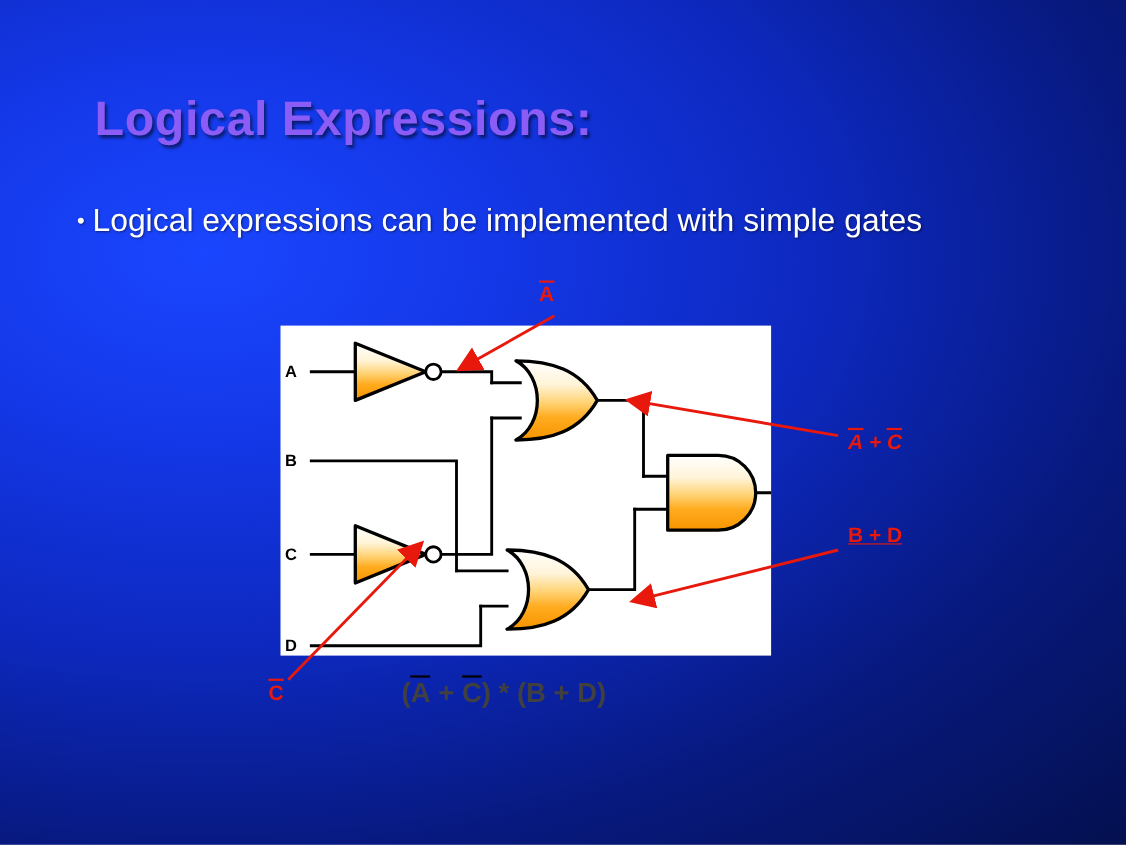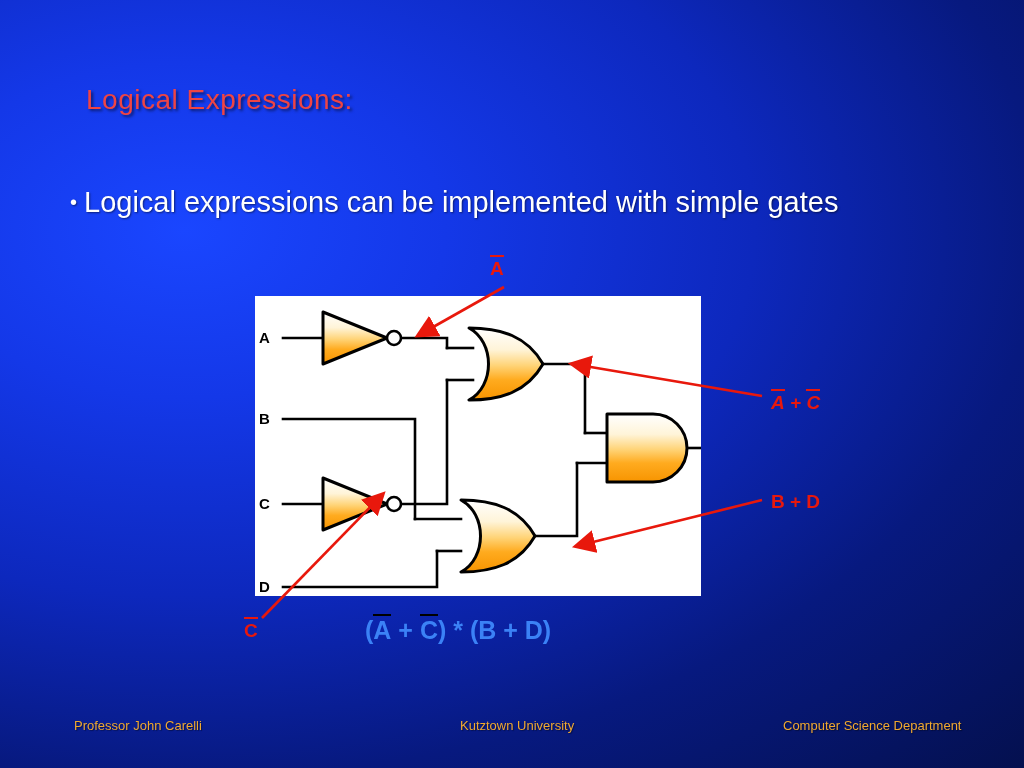--- a/index.html
+++ b/index.html
@@ -6,23 +6,23 @@
   body{
     width:1024px;height:768px;overflow:hidden;
     font-family:"Liberation Sans", sans-serif;
     background:radial-gradient(ellipse at 18% 30%, #1a46ff 0%, #1438e8 22%, #0d28bd 48%, #07197f 72%, #04104f 100%);
     position:relative;
   }
   #slide{position:absolute;inset:0;}
 
   .title{
     position:absolute;left:86px;top:84px;
-    font-size:28px;color:#ef4444;letter-spacing:0.5px;
+    font-size:44px;color:#8b5cf6;letter-spacing:0.5px;
     text-shadow:2px 2px 3px rgba(0,0,0,.55);
-    font-weight:400;
+    font-weight:700;
   }
 
   .bullet{
     position:absolute;left:70px;top:180px;width:800px;
     color:#ffffff;font-size:29px;line-height:1.42;
     text-shadow:1px 1px 2px rgba(0,0,0,.5);
   }
   .bullet .dot{
     display:inline-block;width:14px;color:#ffffff;font-size:20px;vertical-align:middle;
   }
@@ -42,21 +42,21 @@
     position:absolute;color:#e8180c;font-weight:bold;font-size:19px;
     white-space:nowrap;
   }
   .ovl{display:inline-block;position:relative;}
   .ovl::before{
     content:"";position:absolute;left:0;right:0;top:-3px;height:2px;background:#e8180c;
   }
 
   .formula{
     position:absolute;left:365px;top:616px;
-    color:#3b82f6;font-size:25px;font-weight:bold;white-space:nowrap;
+    color:#404040;font-size:25px;font-weight:bold;white-space:nowrap;
   }
   .formula .ob{display:inline-block;position:relative;}
   .formula .ob::before{
     content:"";position:absolute;left:0;right:0;top:-2px;height:2px;background:#000;
   }
 
   .footer{position:absolute;bottom:30px;left:0;right:0;height:20px;}
   .footer span{
     position:absolute;color:#f0a830;font-size:13px;white-space:nowrap;
     text-shadow:1px 1px 1px rgba(0,0,0,.4);
@@ -162,30 +162,25 @@
     </svg>
 
     <div class="redlabel" style="left:490px;top:258px;">
       <span class="ovl">A</span>
     </div>
 
     <div class="redlabel" style="left:771px;top:392px;font-style:italic;">
       <span class="ovl">A</span><span> + </span><span class="ovl">C</span>
     </div>
 
-    <div class="redlabel" style="left:771px;top:491px;">B + D</div>
+    <div class="redlabel" style="left:771px;top:477px;text-decoration:underline;">B + D</div>
 
     <div class="redlabel" style="left:244px;top:620px;">
       <span class="ovl">C</span>
     </div>
   </div>
 
   <div class="formula">
     <span>(</span><span class="ob">A</span><span> + </span><span class="ob">C</span><span>)</span><span> * </span><span>(B + D)</span>
   </div>
 
-  <div class="footer">
-    <span class="f1">Professor John Carelli</span>
-    <span class="f2">Kutztown University</span>
-    <span class="f3">Computer Science Department</span>
-  </div>
 
 </div>
 
 </body></html>

